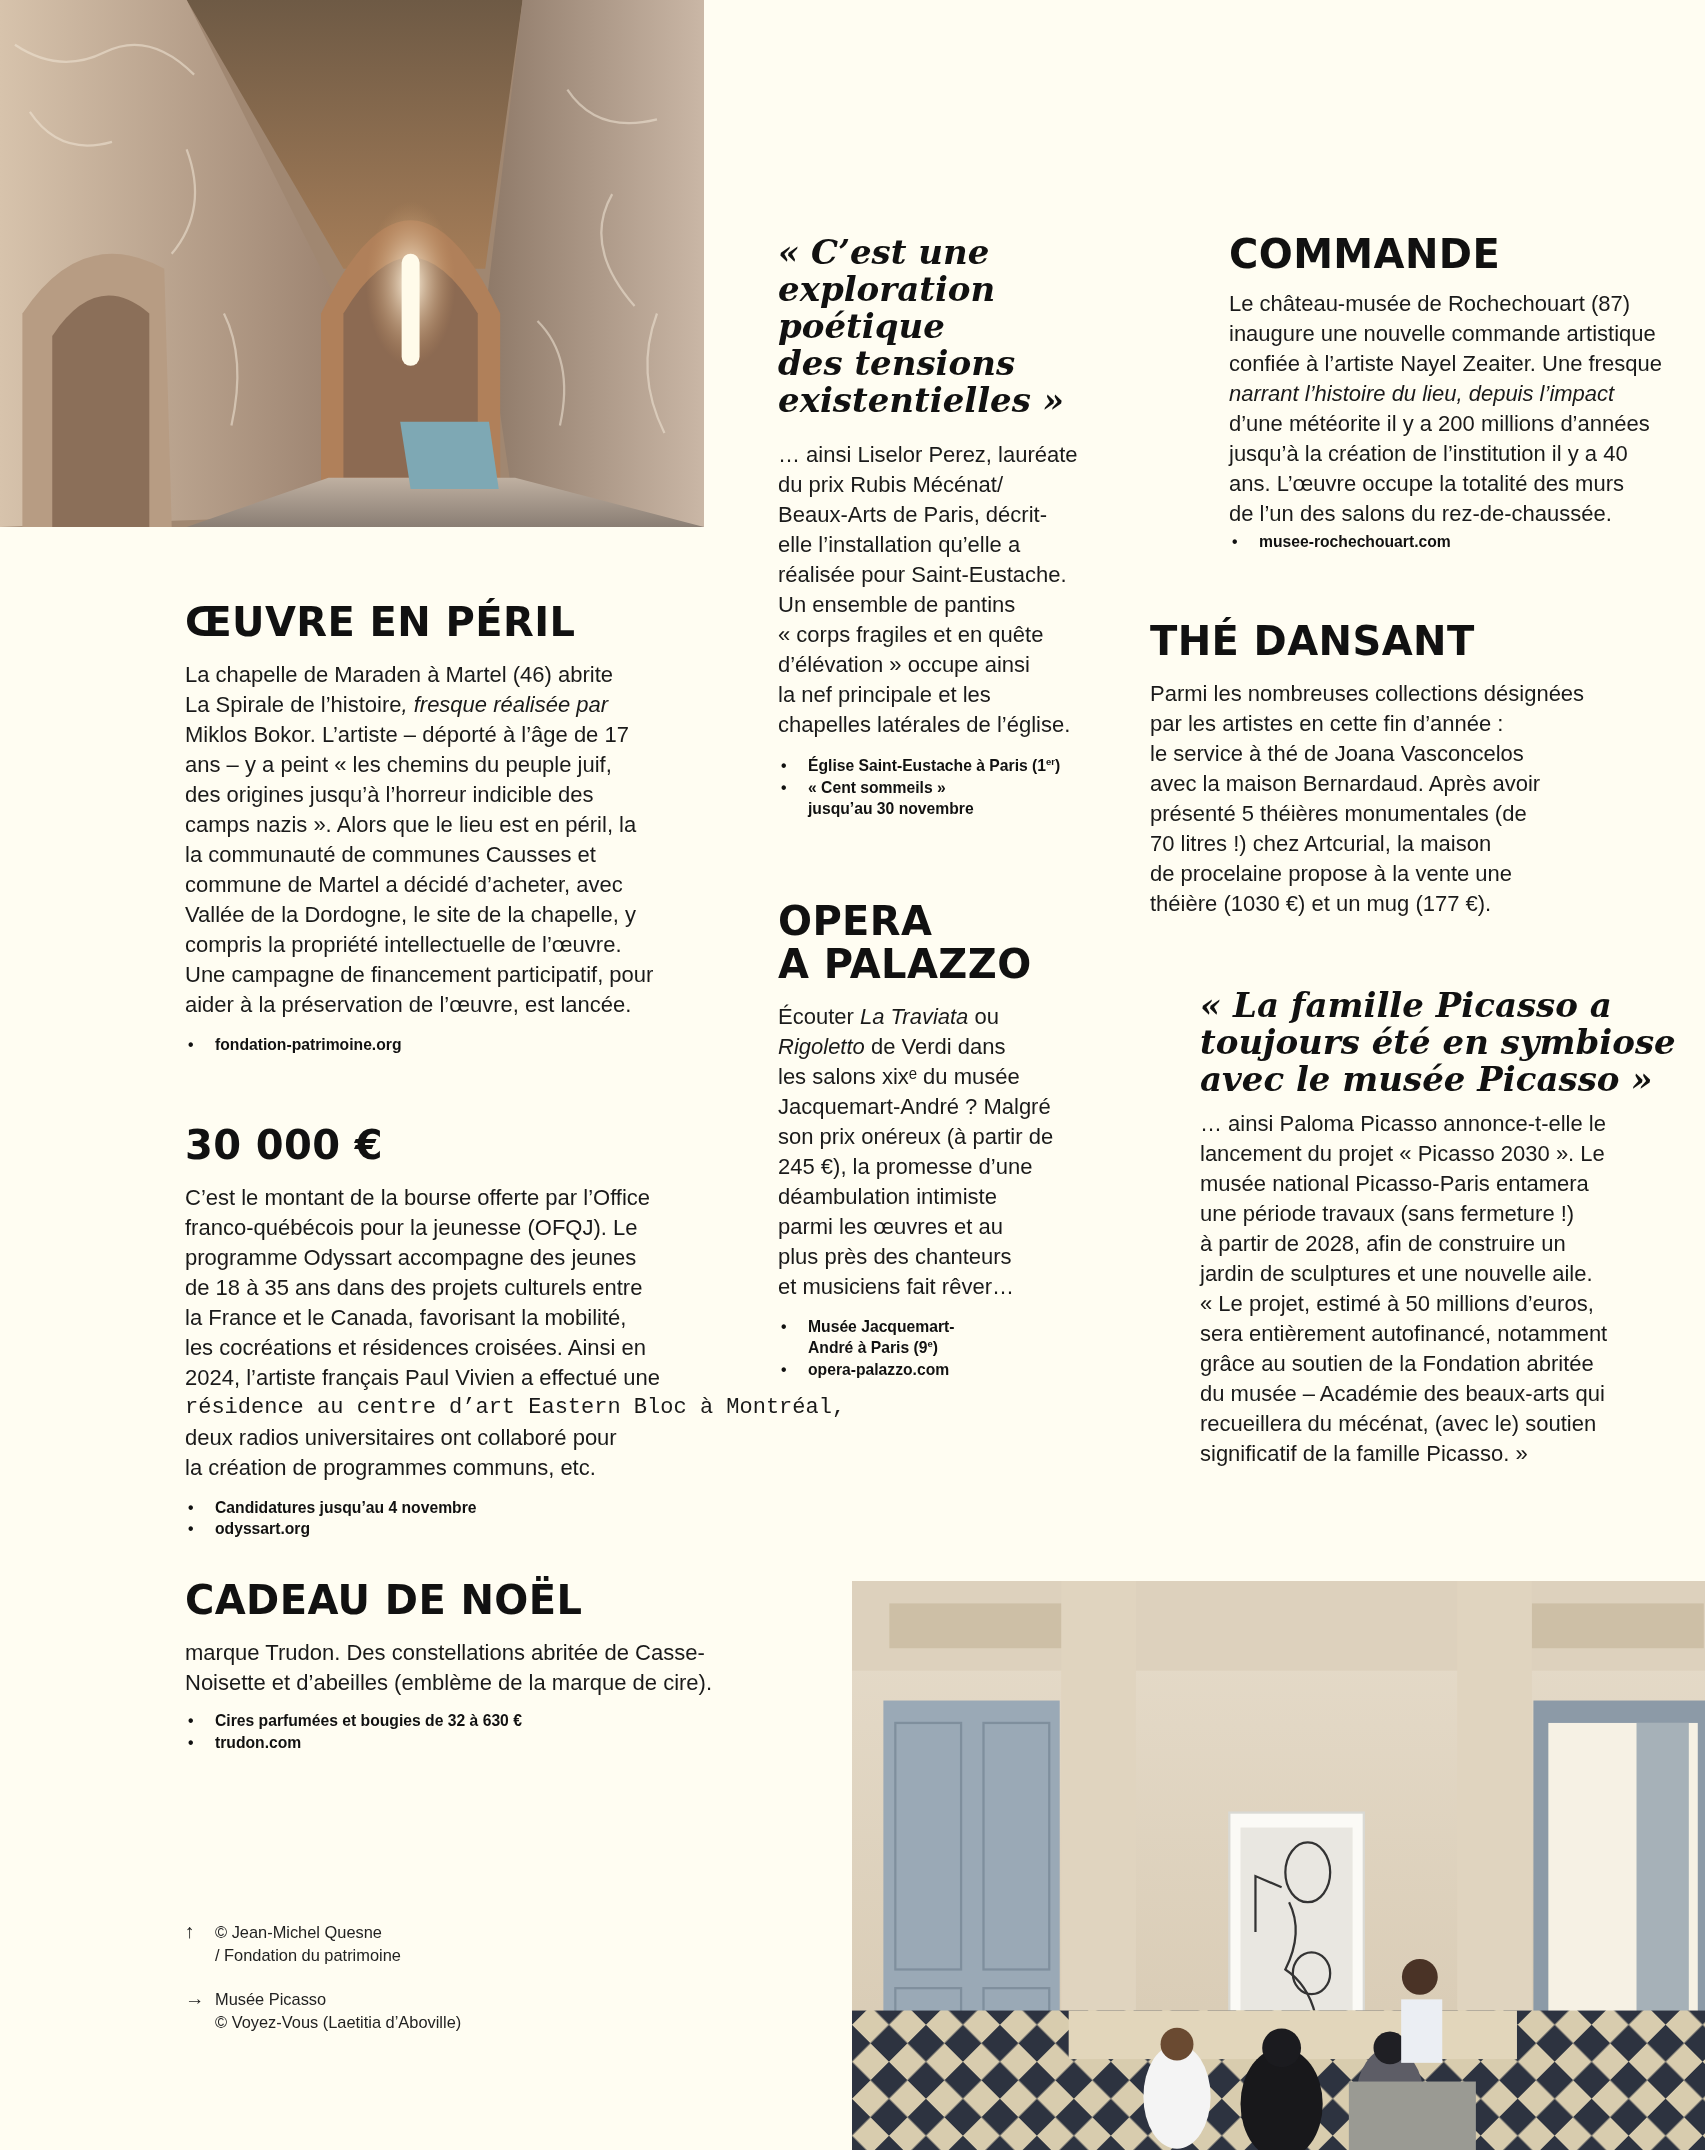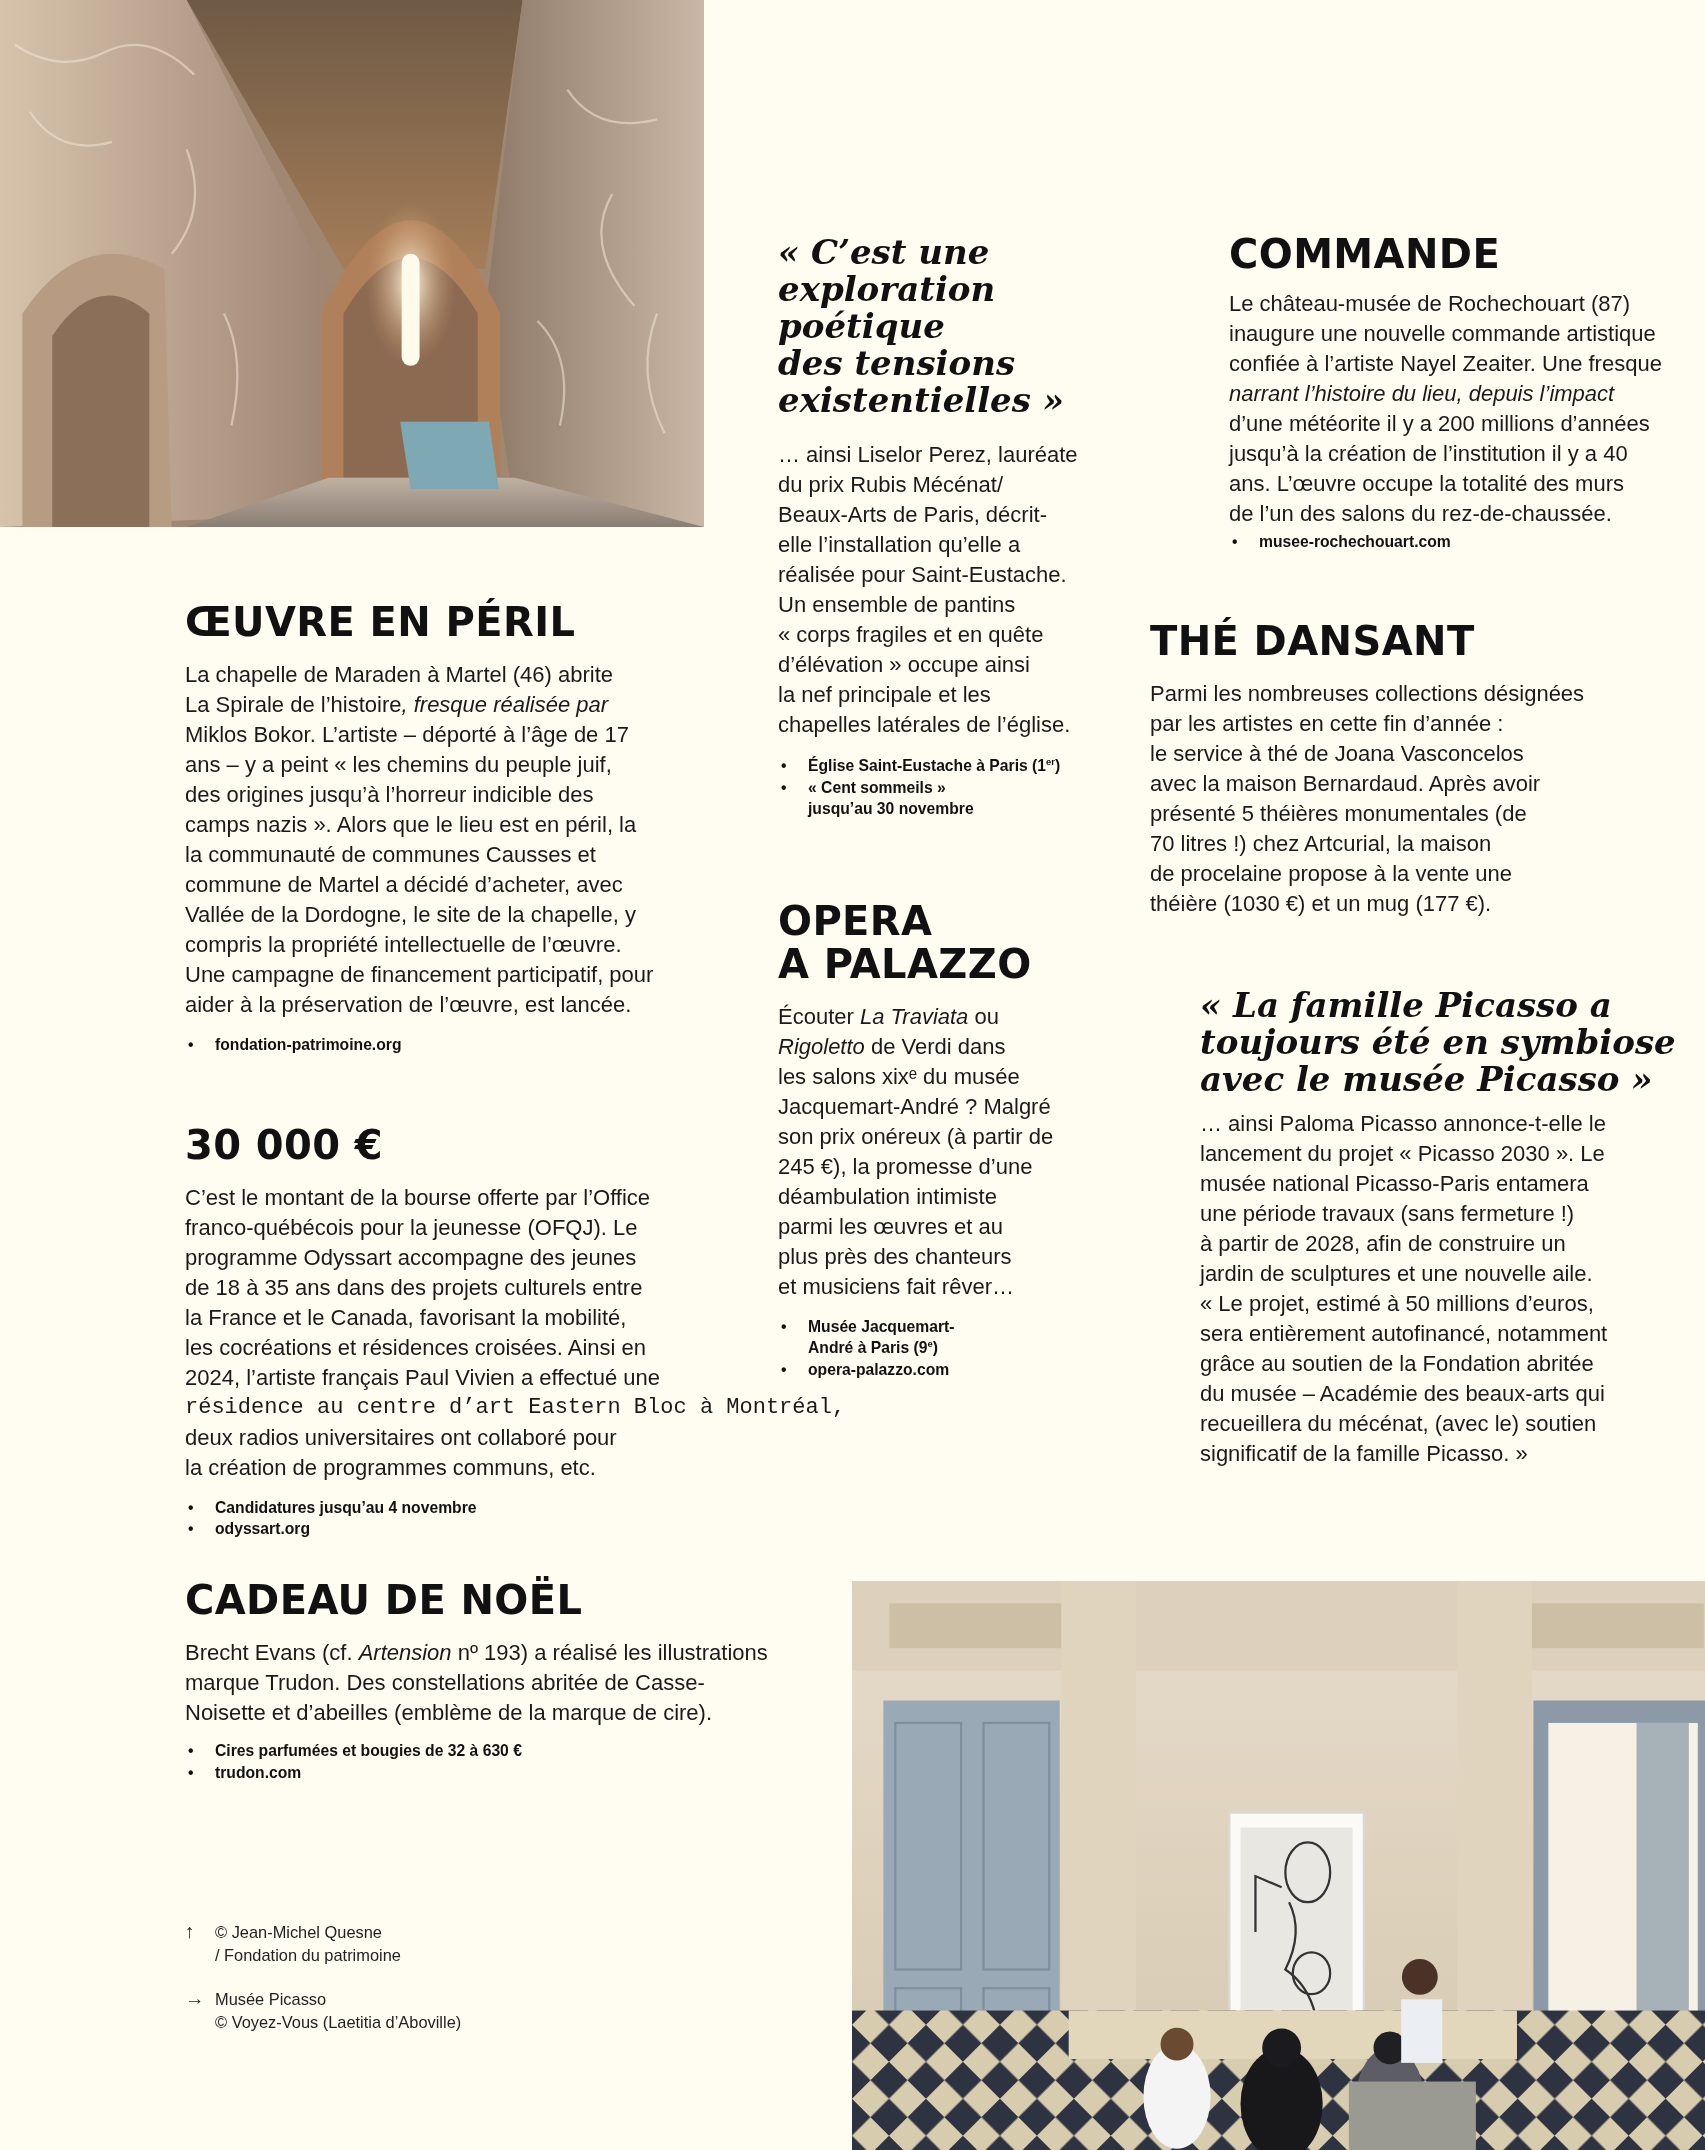--- a/index.html
+++ b/index.html
@@ -132,21 +132,20 @@
     </div>
   <ul class="info" style="margin-top:13.4px;">
       <li><span class="bullet">•</span><span>Candidatures jusqu’au 4 novembre</span></li>
       <li><span class="bullet">•</span><span>odyssart.org</span></li>
     </ul>
 </div>
 
 <div class="block" style="left:185px;top:1579px;width:642px;">
   <h2 class="h-sans">CADEAU DE NOËL</h2>
   <div class="body-txt" style="margin-top:16.4px;">
-      <span class="line" style="display: block;"><span>Brecht Evans (cf. </span><i>Artension</i><span> nº 193) a réalisé les illustrations</span></span>
       <span class="line" style="display: block;">marque Trudon. Des constellations abritée de Casse-</span>
       <span class="line" style="display: block;">Noisette et d’abeilles (emblème de la marque de cire).</span>
     </div>
   <ul class="info" style="margin-top:12px;">
       <li><span class="bullet">•</span><span>Cires parfumées et bougies de 32 à 630 €</span></li>
       <li><span class="bullet">•</span><span>trudon.com</span></li>
     </ul>
 </div>
 
 <div class="block" style="left:778px;top:234px;width:329px;">

